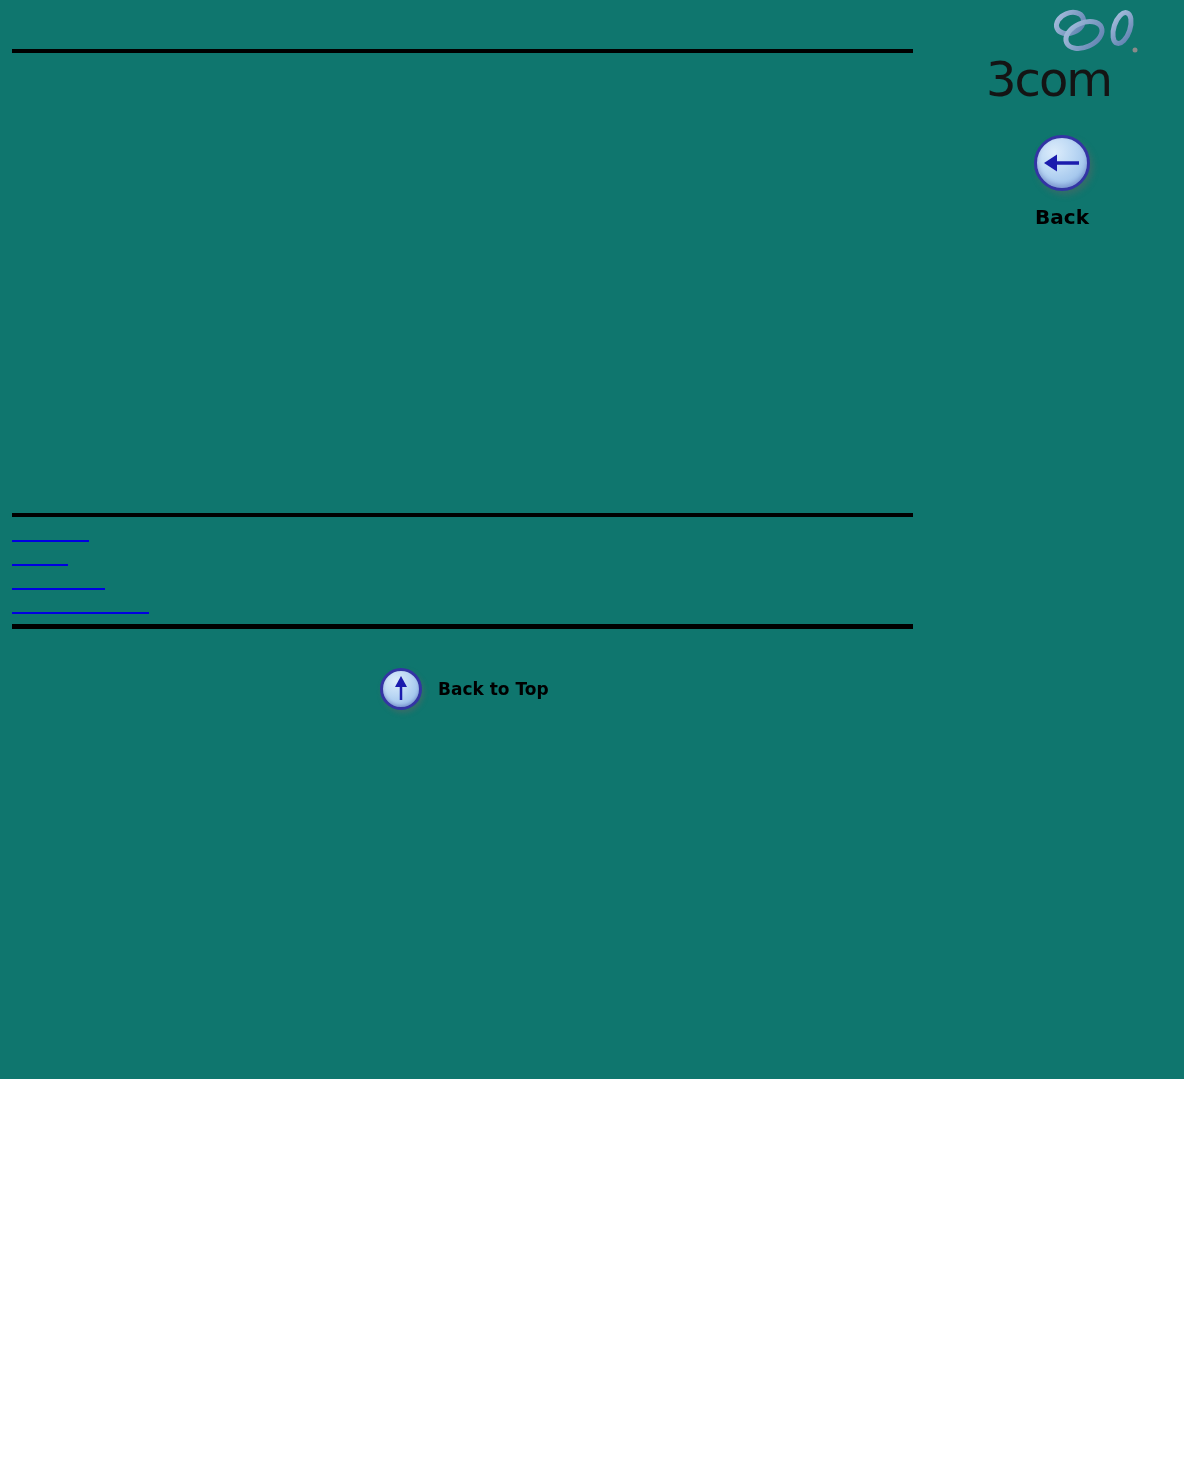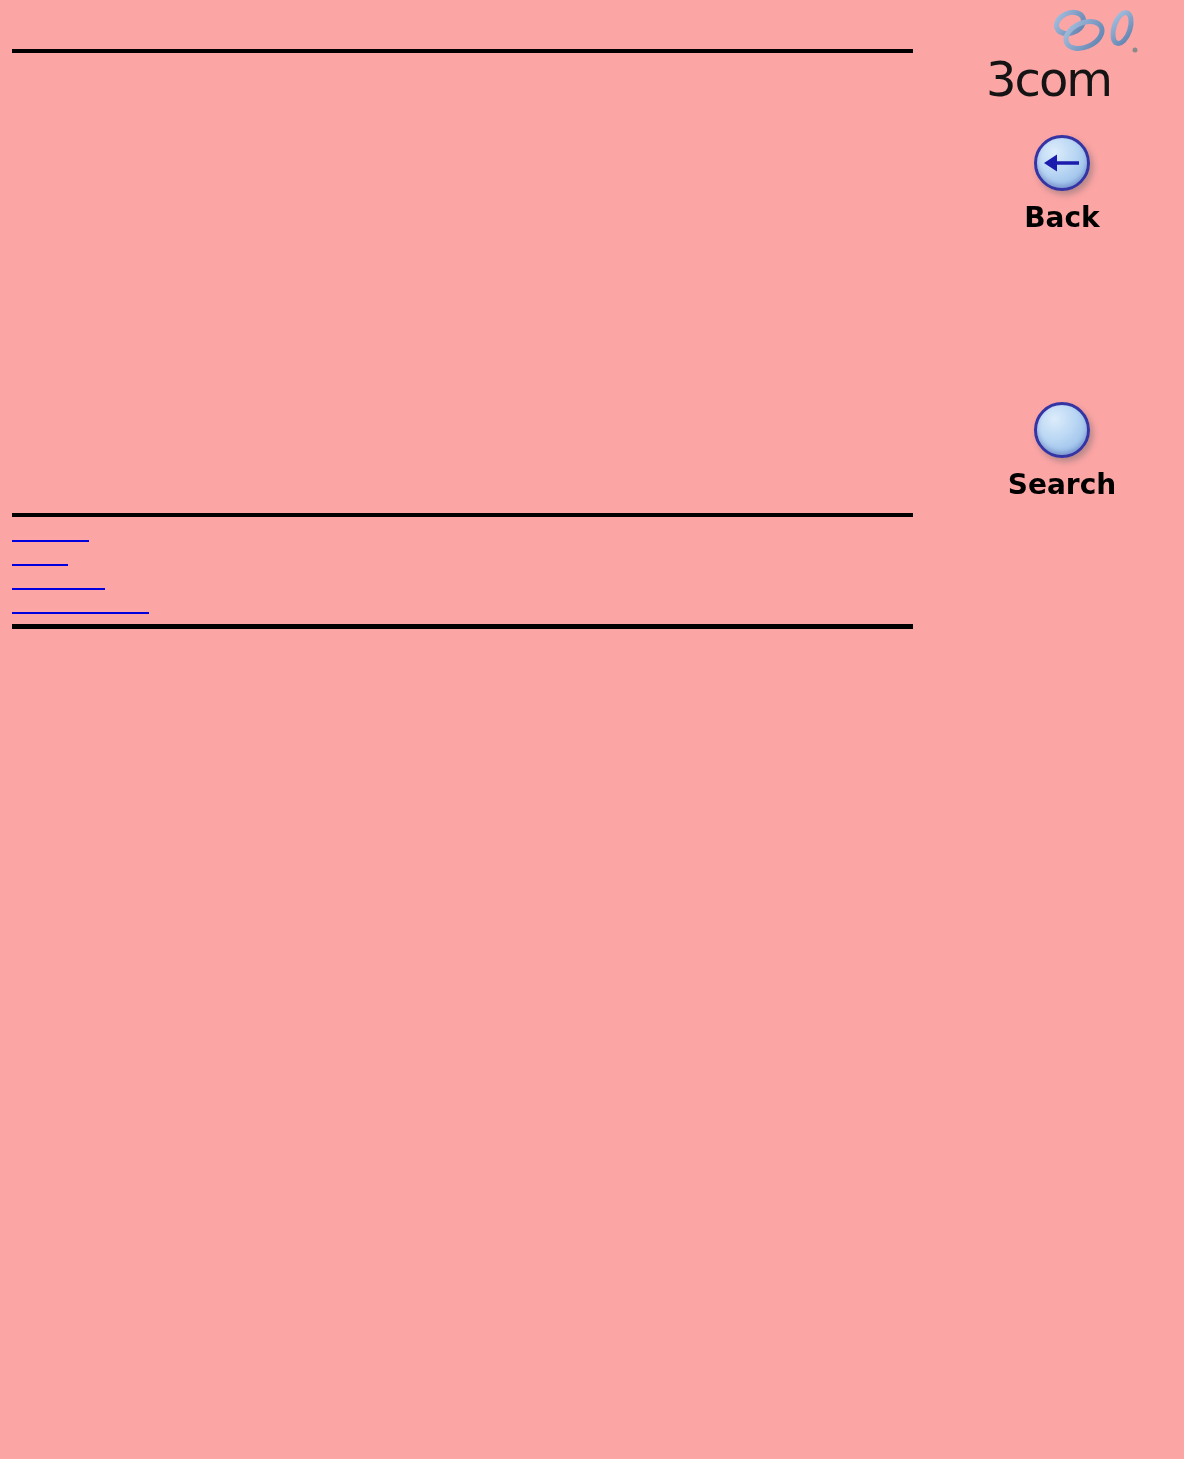--- a/index.html
+++ b/index.html
@@ -1,20 +1,20 @@
 <!DOCTYPE html>
 <html><head>
 <meta charset="utf-8">
 <style>
   html, body { margin: 0; padding: 0; background: #ffffff; }
   .page {
     position: relative;
     width: 1184px;
-    height: 1459px;
-    background: #fca5a5;
+    height: 1079px;
+    background: #0f766e;
     font-family: "DejaVu Sans", "Liberation Sans", sans-serif;
     overflow: hidden;
   }
   .rule {
     position: absolute;
     left: 12px;
     width: 901px;
     background: #000000;
   }
   .rule-top  { top: 49px;  height: 4px; }
@@ -52,21 +52,21 @@
     border: 3px solid #3434a4;
     border-radius: 50%;
     background: radial-gradient(circle at 35% 28%, #dcecfb 0%, #bcd8f4 40%, #a0c4ec 72%, #8ab2e2 100%);
     box-shadow: 3px 4px 6px rgba(100,100,100,0.45), inset 0 -3px 4px rgba(30,30,130,0.25);
     position: relative;
   }
   .sphere svg { position: absolute; top: 50%; left: 50%; transform: translate(-50%,-50%); }
   .nav-label {
     margin-top: 11px;
     font-weight: bold;
-    font-size: 28px;
+    font-size: 20px;
     color: #000000;
     line-height: 23px;
   }
 
   
   .link-underline {
     position: absolute;
     left: 12px;
     height: 2px;
     background: #0000e0;
@@ -133,28 +133,33 @@
     <span class="sphere">
       <svg width="40" height="22" viewBox="0 0 40 22">
         <line x1="37" y1="11" x2="12" y2="11" stroke="#1b1bad" stroke-width="3.5"></line>
         <polygon points="15,2.5 15,19.5 2,11" fill="#1b1bad"></polygon>
       </svg>
     </span>
     <div class="nav-label">Back</div>
   </div>
 
 
-  <div class="nav-button nav-search">
-    <span class="sphere"></span>
-    <div class="nav-label">Search</div>
-  </div>
 
   <div class="rule rule-mid1"></div>
 
   <a class="link-underline link-1"></a>
   <a class="link-underline link-2"></a>
   <a class="link-underline link-3"></a>
   <a class="link-underline link-4"></a>
 
   <div class="rule rule-mid2"></div>
 
+  <div class="back-to-top">
+    <span class="btt-sphere">
+      <svg width="16" height="26" viewBox="0 0 16 26">
+        <line x1="8" y1="24" x2="8" y2="9" stroke="#1b1bad" stroke-width="2.5"></line>
+        <polygon points="8,0 2,11 14,11" fill="#1b1bad"></polygon>
+      </svg>
+    </span>
+    <span class="btt-label">Back to Top</span>
+  </div>
 
 </div>
 
 </body></html>

